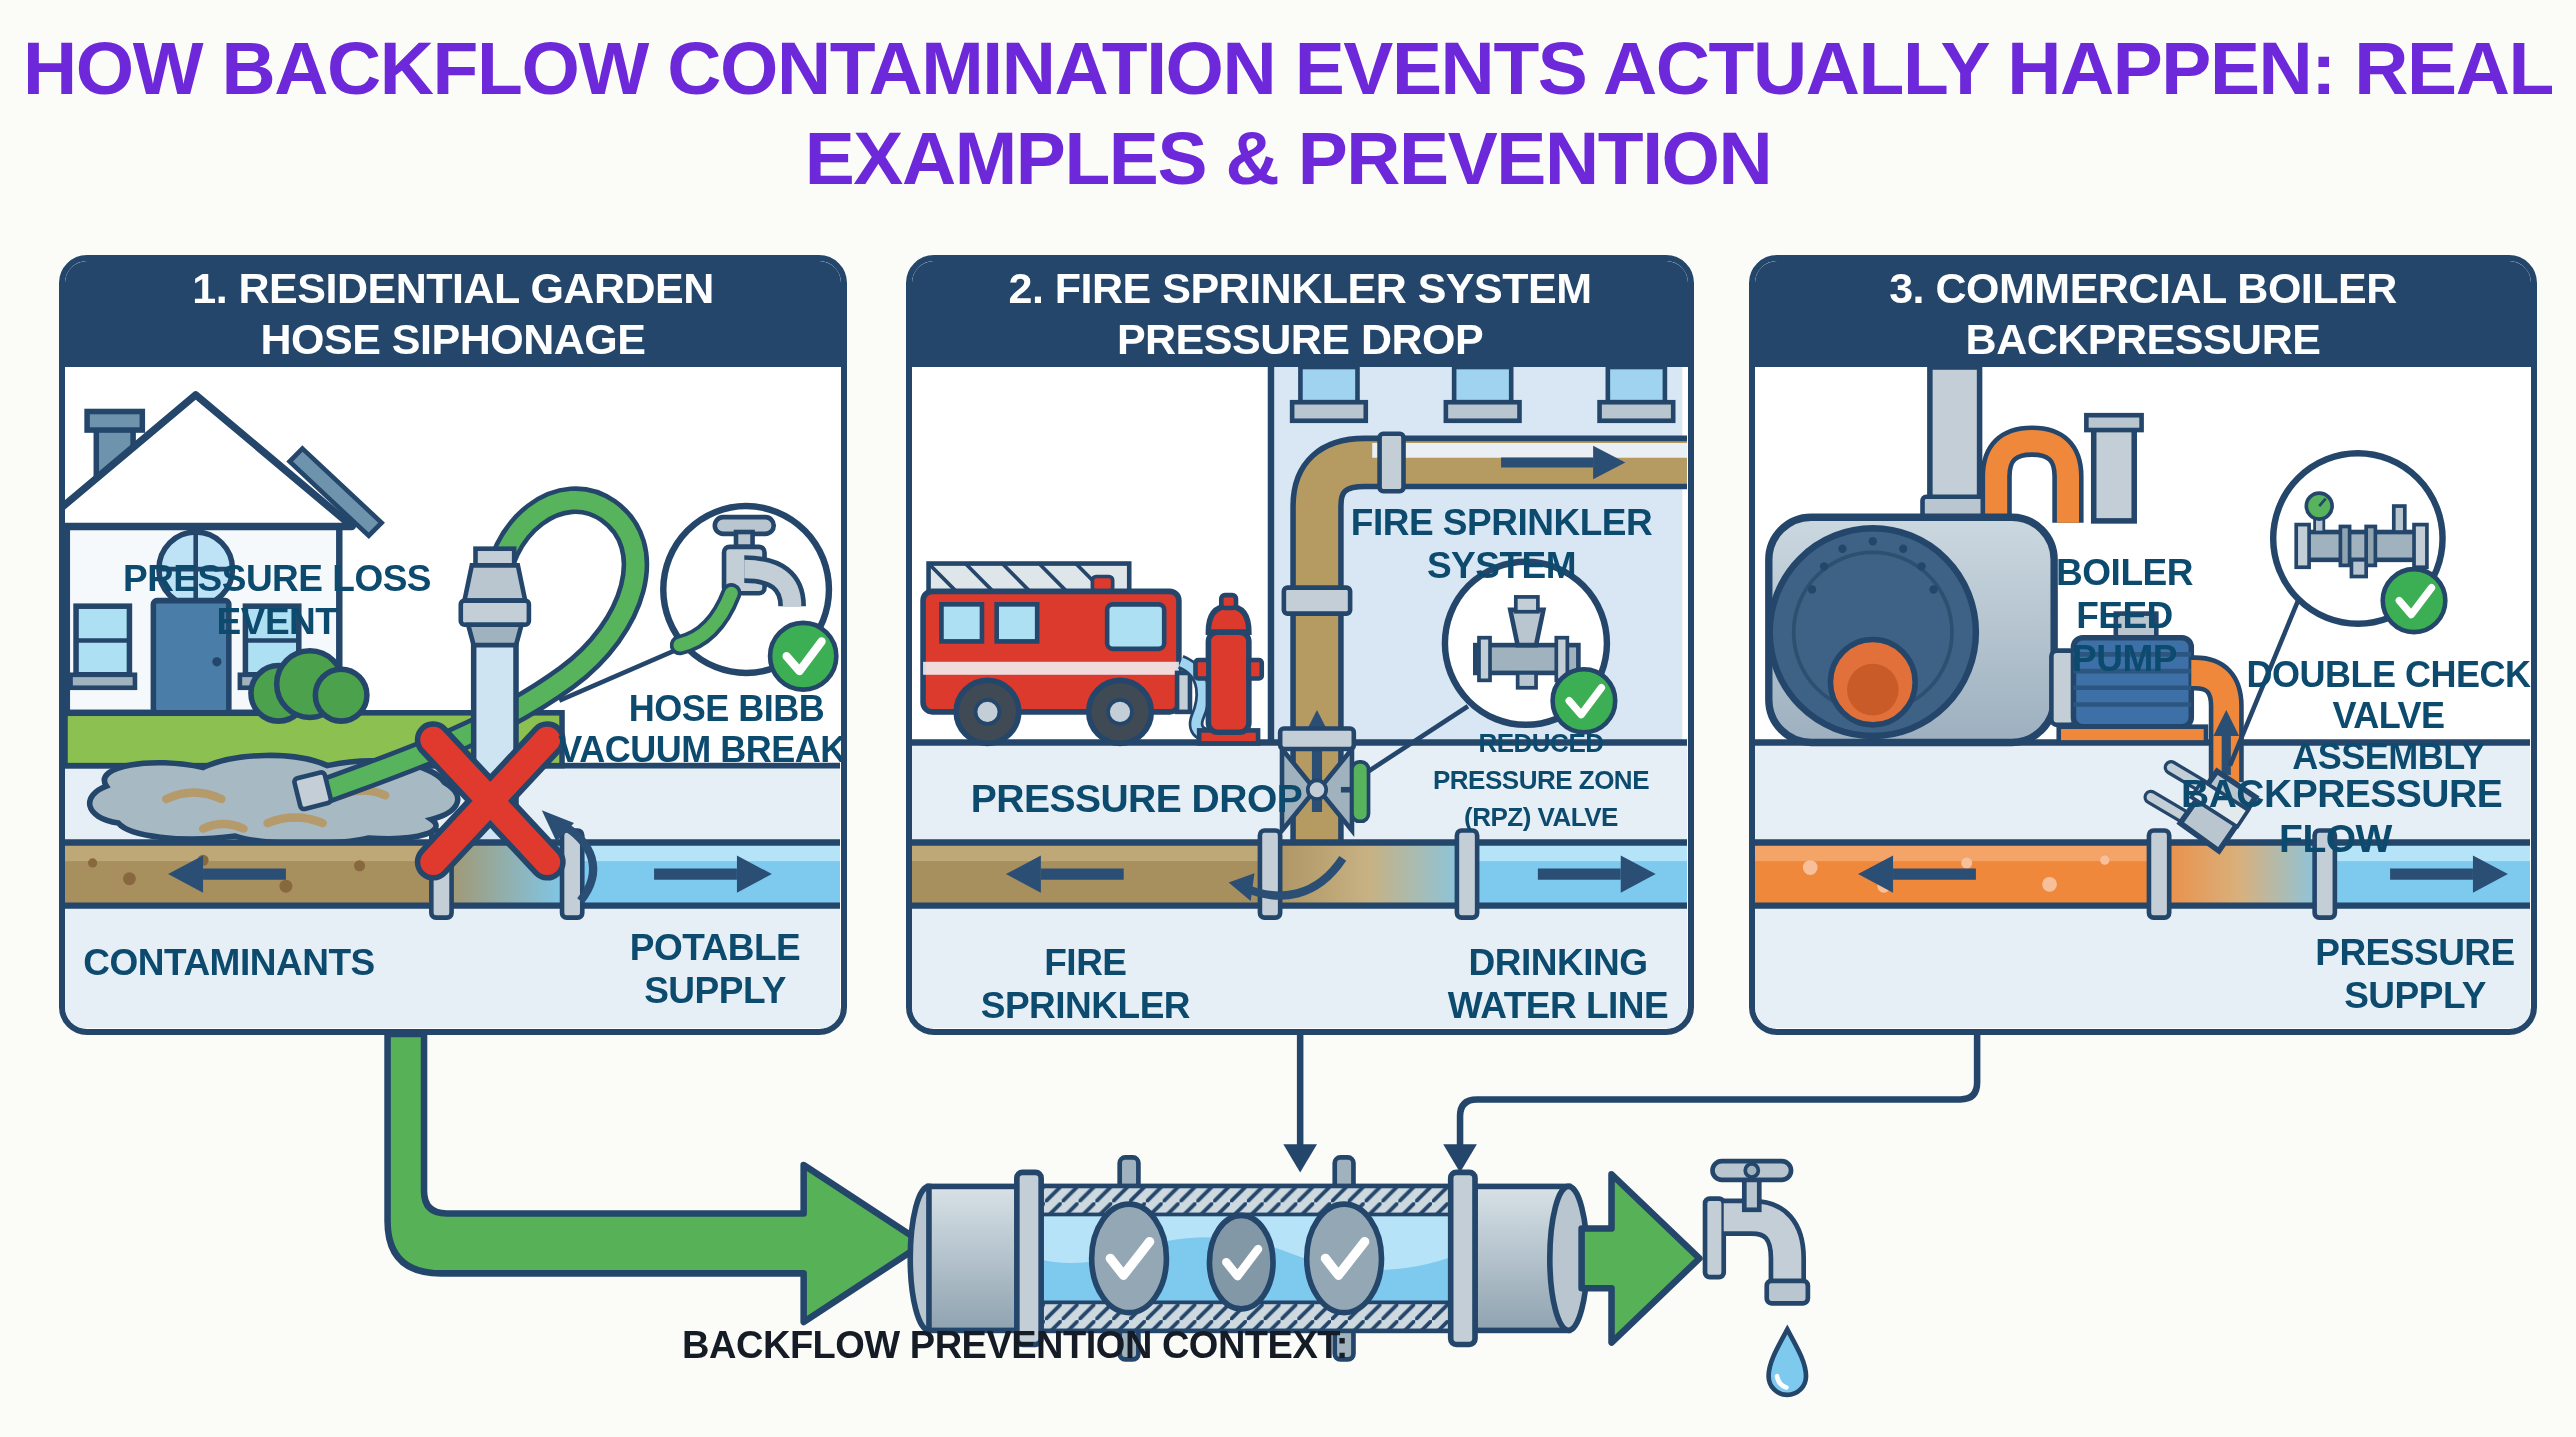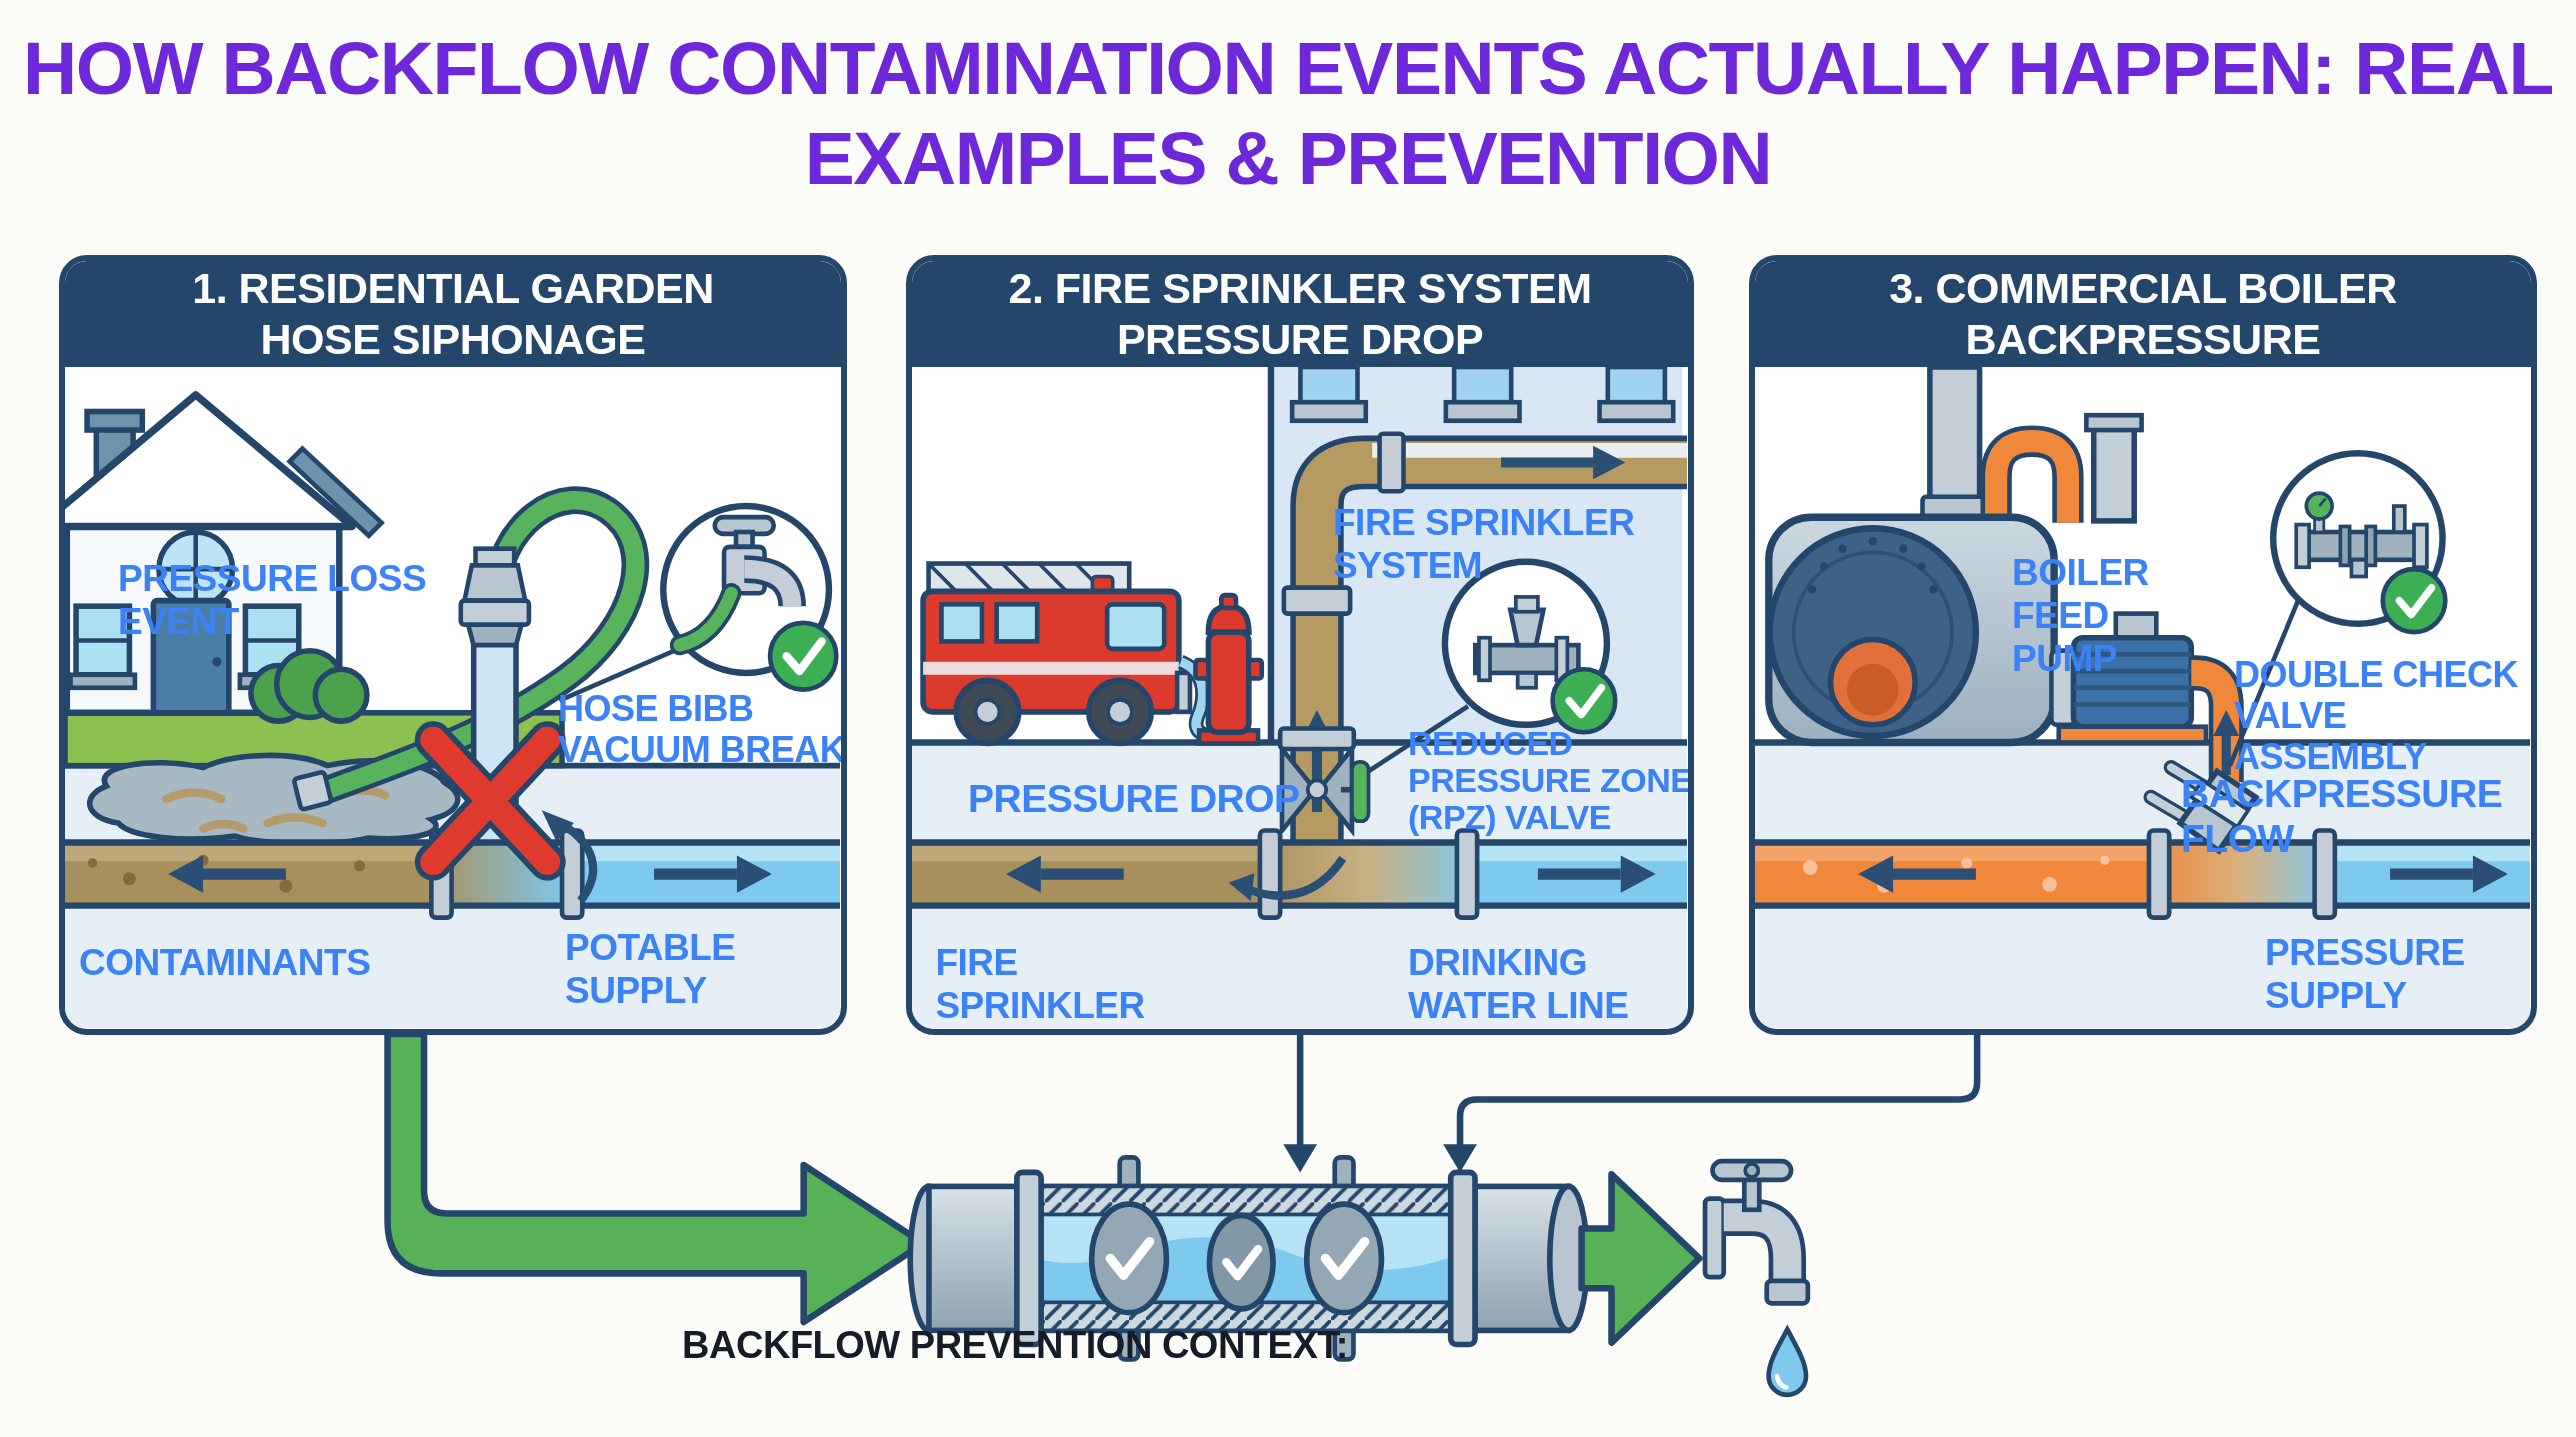--- a/index.html
+++ b/index.html
@@ -7,26 +7,26 @@
          font-family:"Liberation Sans",sans-serif;}
   .title{position:absolute;left:0;top:22.5px;width:2576px;text-align:center;color:#6d28d9;
          font-weight:800;font-size:75px;line-height:90px;letter-spacing:-1.4px;}
   .panel{position:absolute;top:255px;width:788px;height:780px;box-sizing:border-box;
          border:6.6px solid #24466b;border-radius:28px;background:#ffffff;overflow:hidden;}
   .panel-header{position:absolute;left:0;top:0;width:100%;height:106px;background:#24466b;
          border-radius:20.6px 20.6px 0 0;display:flex;flex-direction:column;justify-content:center;
          align-items:center;color:#ffffff;font-weight:800;font-size:43px;line-height:51px;
          letter-spacing:-0.5px;text-align:center;}
   .scene{position:absolute;left:0;top:106px;width:775px;height:661px;}
-  .lbl{position:absolute;font-weight:800;color:#3b82f6;letter-spacing:-0.5px;}
+  .lbl{position:absolute;font-weight:800;color:#0c4a6e;text-align:center;letter-spacing:-0.5px;}
   .lbl span{display:block;}
   .s40{font-size:37px;line-height:43px;}
   .s42{font-size:39px;line-height:45px;}
   .s38{font-size:36px;line-height:41px;}
-  .s36{font-size:34px;line-height:37px;margin-left:17px;}
+  .s36{font-size:26px;line-height:37px;}
   .bottom-svg{position:absolute;left:0;top:1034px;width:2576px;height:403px;}
   .caption{position:absolute;left:360px;top:1318px;width:1310px;text-align:center;color:#151c26;
          font-weight:800;font-size:38px;line-height:54px;letter-spacing:-0.5px;}
 </style>
 </head>
 <body>
 
 <div id="stage">
 
   <div class="title">

